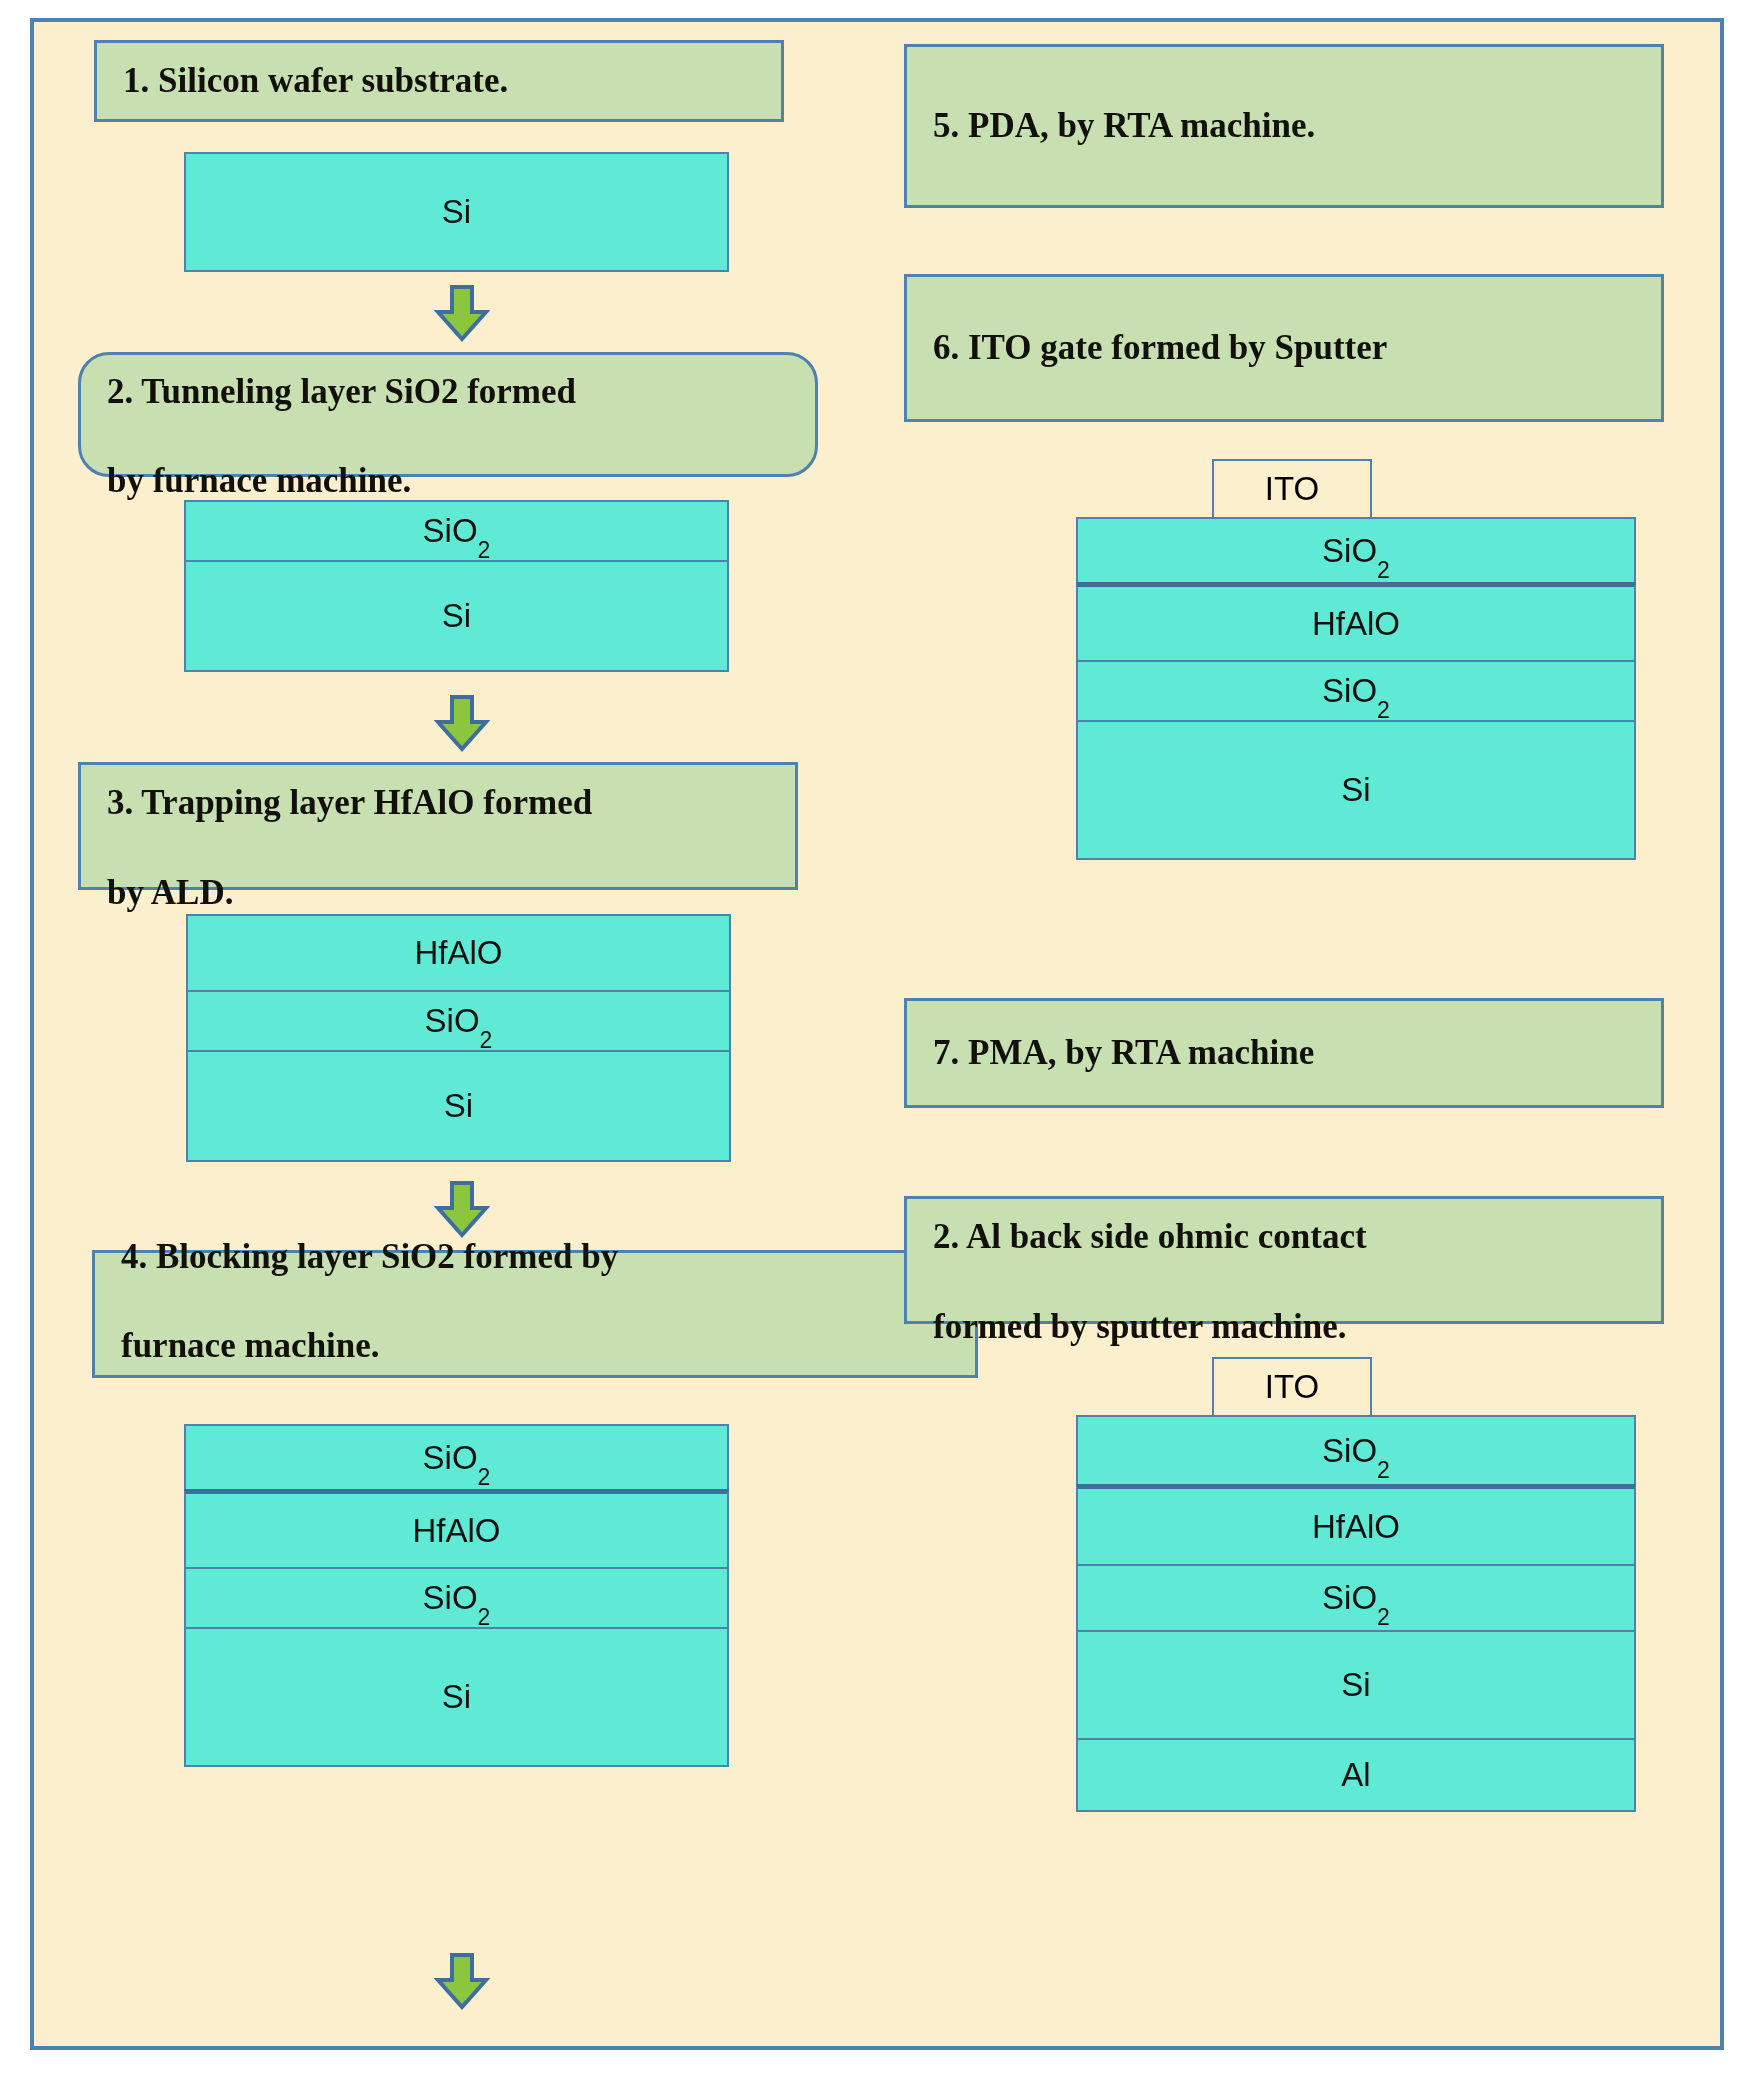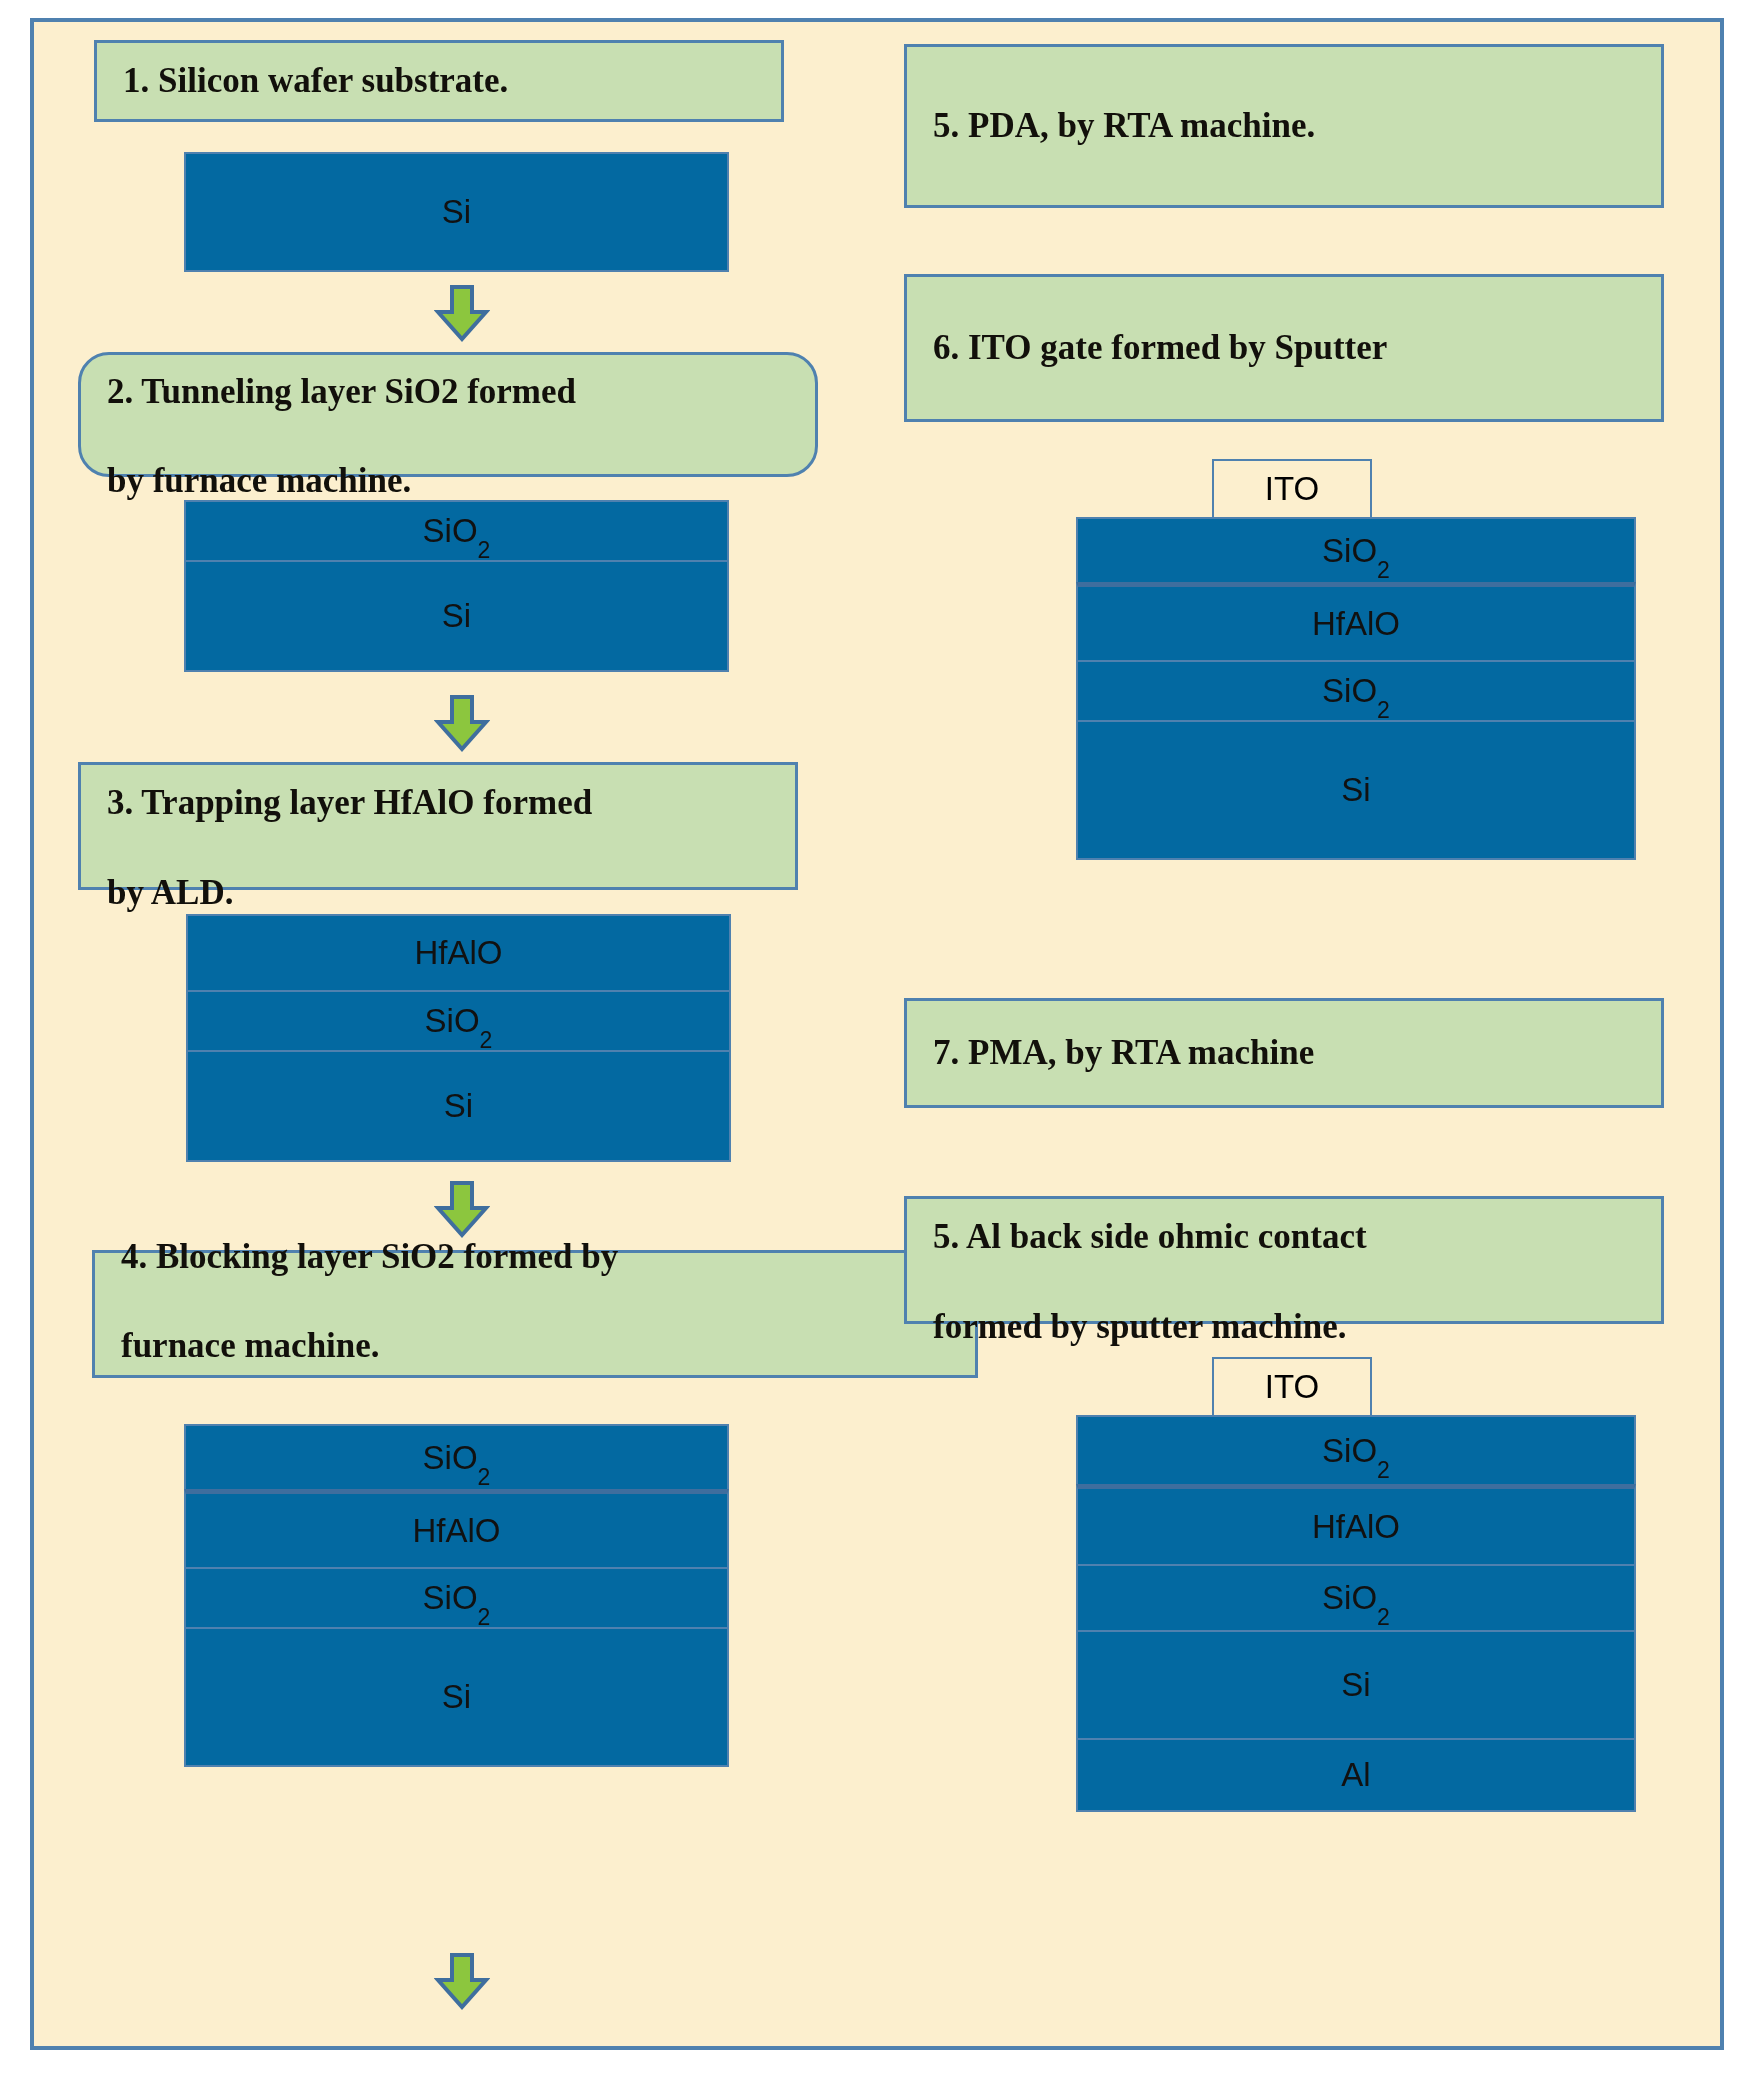--- a/index.html
+++ b/index.html
@@ -61,21 +61,21 @@
   .step-box.indent .step-text { padding-left: 0; }
 
   
   .stack {
     position: absolute;
     box-sizing: border-box;
   }
   .layer {
     position: relative;
     box-sizing: border-box;
-    background: #0369a1;
+    background: #5eead4;
     border: 2px solid #4F81AF;
     font-family: "Liberation Sans", sans-serif;
     font-weight: 400;
     font-size: 33px;
     color: #111111;
     display: flex;
     align-items: center;
     justify-content: center;
     margin-top: -2px;
   }
@@ -236,21 +236,21 @@
           <span>Si</span>
         </div>
       </div>
 
       <div class="step-box" style="left:10px; top:976px; width:760px; height:110px;">
         <span class="step-text">7. PMA, by RTA machine</span>
       </div>
 
       <div class="step-box indent" style="left:10px; top:1174px; width:760px; height:128px;">
         <span class="step-text">
-          <span>5. Al back side ohmic contact</span><br>
+          <span>2. Al back side ohmic contact</span><br>
           <span>formed by sputter machine.</span>
         </span>
       </div>
 
       <div class="ito-cap" style="left:318px; top:1335px; width:160px; height:58px;">
         <span>ITO</span>
       </div>
 
       <div class="stack" style="left:182px; top:1393px; width:560px;">
         <div class="layer" style="height:72px;">

